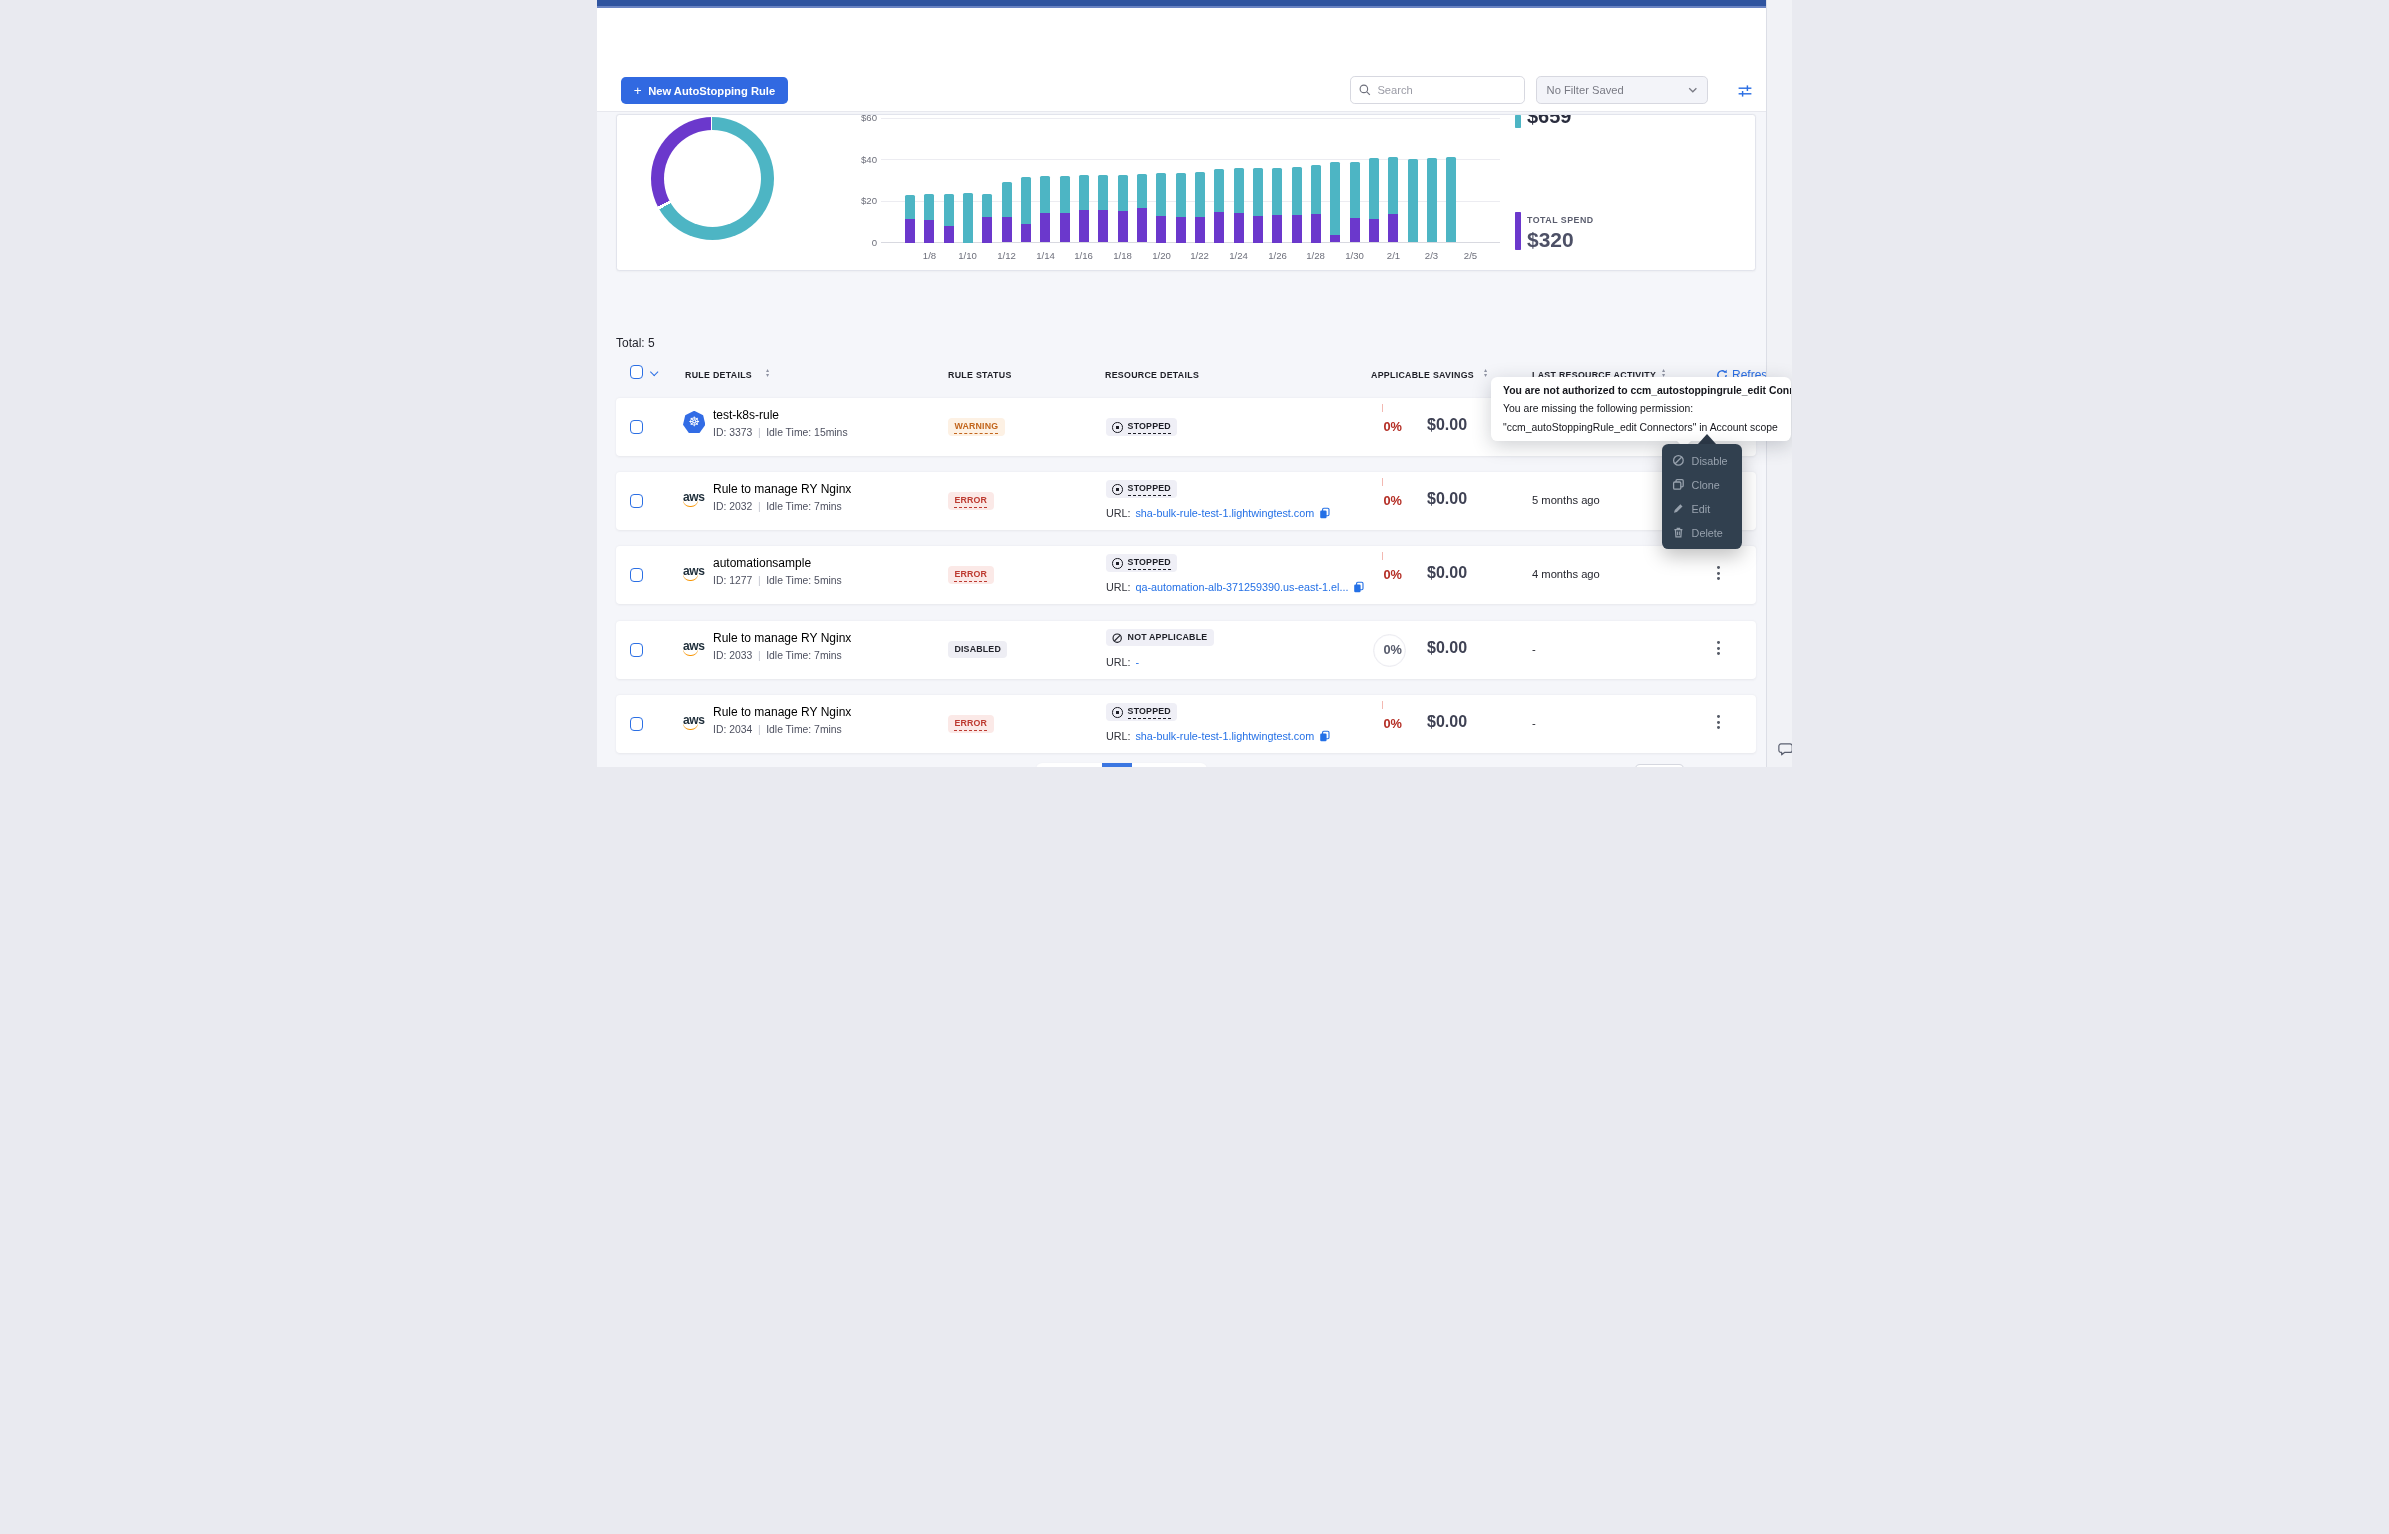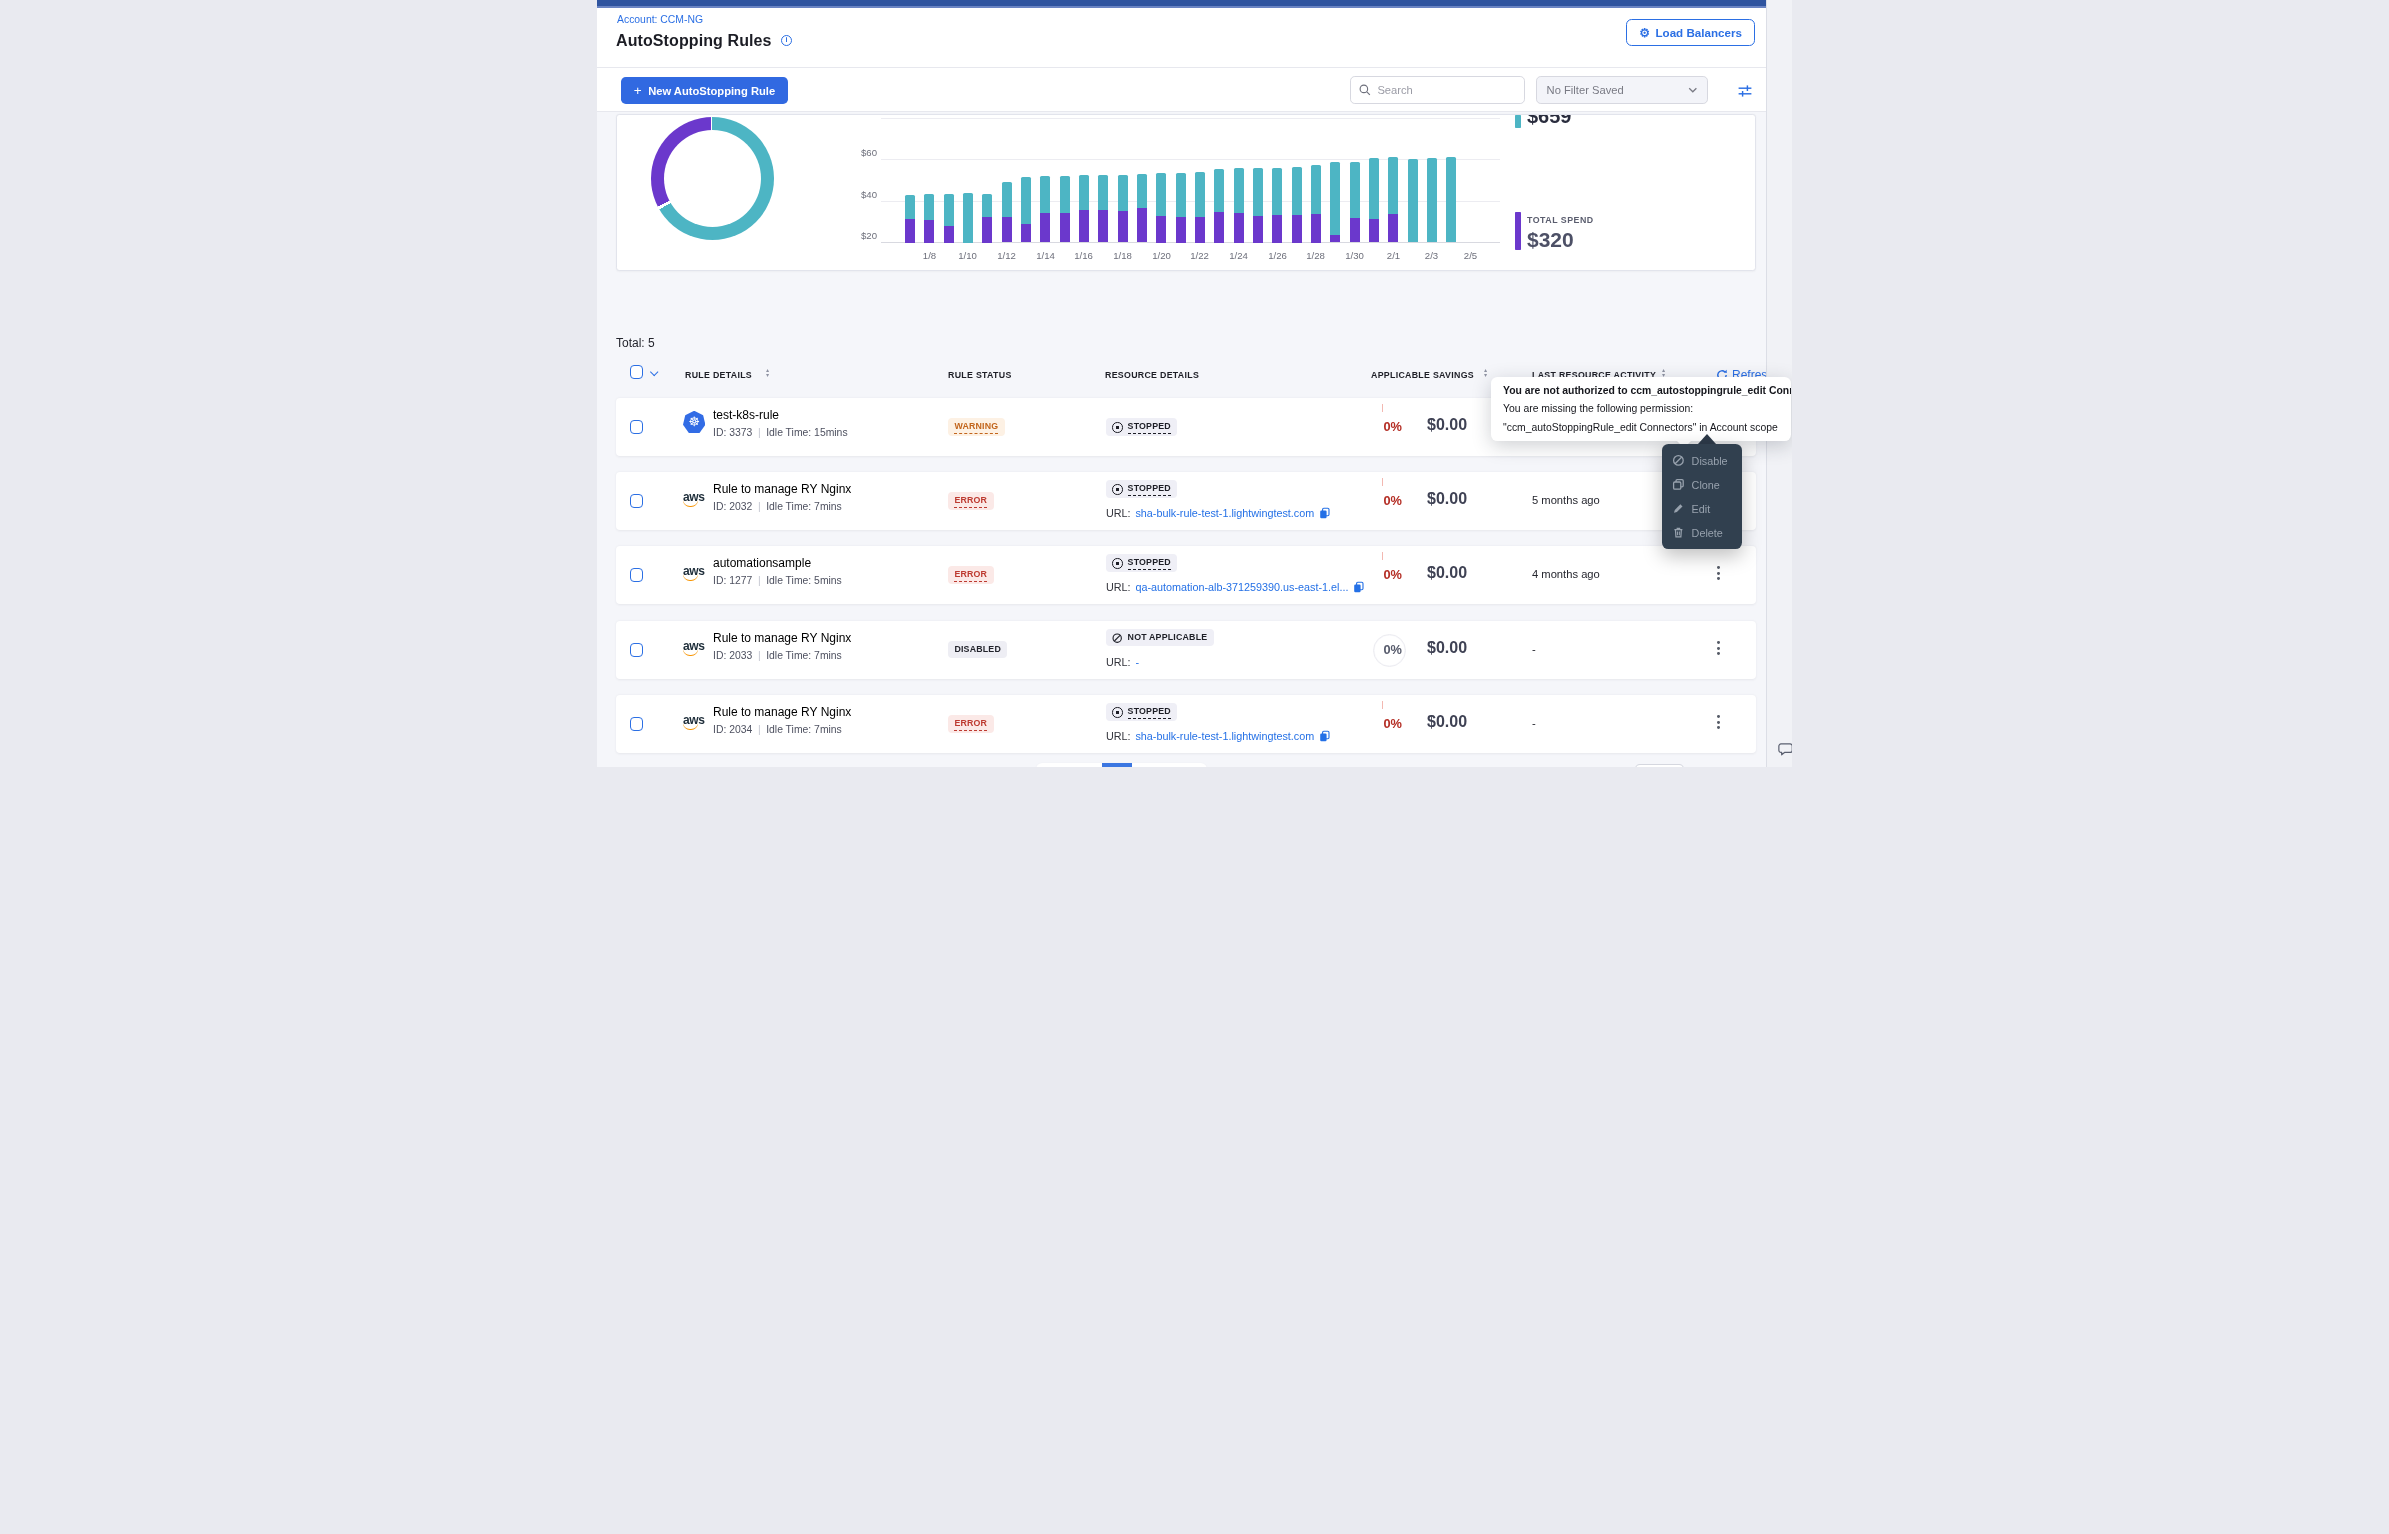--- a/index.html
+++ b/index.html
@@ -35,21 +35,21 @@
   
   .gutter { position:absolute; left:1169px; top:0; width:25.6px; height:767px; background:#f1f2f6; border-left:0.8px solid #dcdee6; }
 
   
   .chart-card { position:absolute; left:19px; top:114px; width:1140px; height:157px; background:#fff; border:0.8px solid #e2e4ec; border-radius:3.2px; overflow:hidden; box-shadow:0 0.8px 1.6px rgba(40,41,61,.04); }
   .donut { position:absolute; left:34px; top:2.4px; width:123px; height:123px; border-radius:50%; }
   .donut::after { content:""; position:absolute; left:12.8px; top:12.8px; width:97px; height:97px; background:#fff; border-radius:50%; }
   .donut-label { position:absolute; left:34px; top:2.4px; width:123px; height:123px; display:flex; align-items:center; justify-content:center; font-size:21.6px; font-weight:700; color:#4db5c4; z-index:2; }
   .gridline { position:absolute; height:0.8px; background:#ececf1; }
   .gridline.base { background:#d8d9e0; }
-  .ylab { position:absolute; width:32px; text-align:right; font-size:9.6px; color:#6d6f7b;margin-top:35px; }
+  .ylab { position:absolute; width:32px; text-align:right; font-size:9.6px; color:#6d6f7b; }
   .xlab { position:absolute; width:35px; text-align:center; font-size:9.6px; color:#6d6f7b; }
   .bar { position:absolute; width:10px; }
   .bar .sav { background:#4db5c4; border-radius:1.6px 1.6px 0 0; }
   .bar .spend { background:#6b38cc; }
   .sum-tick { position:absolute; width:5.6px; border-radius:0.8px; }
   .sum-savings-val { position:absolute; left:910px; top:-10.4px; font-size:20px; font-weight:700; color:#2a2d3e; }
   .sum-spend-label { position:absolute; left:910px; top:100px; font-size:8.8px; font-weight:700; letter-spacing:0.5px; color:#5a5d6e; }
   .sum-spend-val { position:absolute; left:910px; top:113px; font-size:21px; font-weight:700; color:#4d5066; }
 
   
@@ -111,29 +111,20 @@
 
   .chat-icon { position:absolute; left:1180px; top:740px; z-index:7; }
 </style>
 </head>
 <body>
 
 <div class="page">
   <div class="topbar"></div>
   <div class="topbar2"></div>
 
-  <div class="hdr">
-    <a class="account-link">Account: CCM-NG</a>
-    <div class="page-title">AutoStopping Rules</div>
-    <div class="info-badge">i</div>
-    <button class="lb-btn">
-      <span class="gear">⚙</span>
-      <span>Load Balancers</span>
-    </button>
-  </div>
 
   <div class="toolbar">
     <button class="new-rule-btn">
       <span class="plus">+</span>
       <span>New AutoStopping Rule</span>
     </button>
     <div class="search-box">
       <svg width="12" height="12" viewBox="0 0 16 16">
           <circle cx="6.5" cy="6.5" r="5" fill="none" stroke="#6d6f7b" stroke-width="1.5"></circle>
           <line x1="10.4" y1="10.4" x2="14.5" y2="14.5" stroke="#6d6f7b" stroke-width="1.5"></line>

